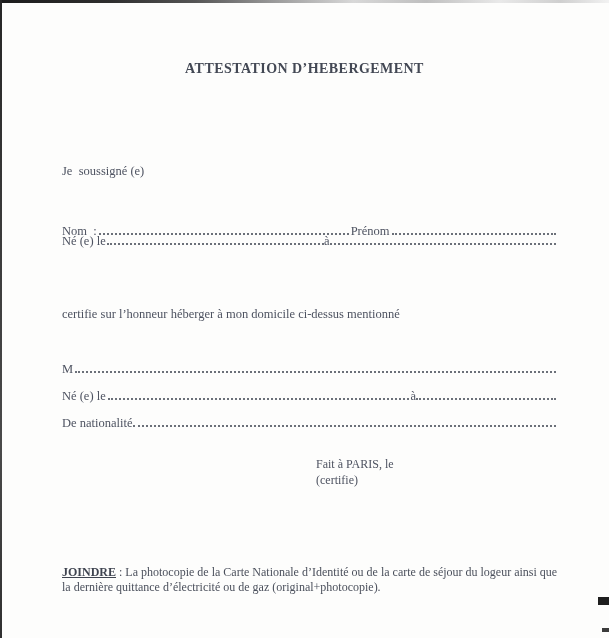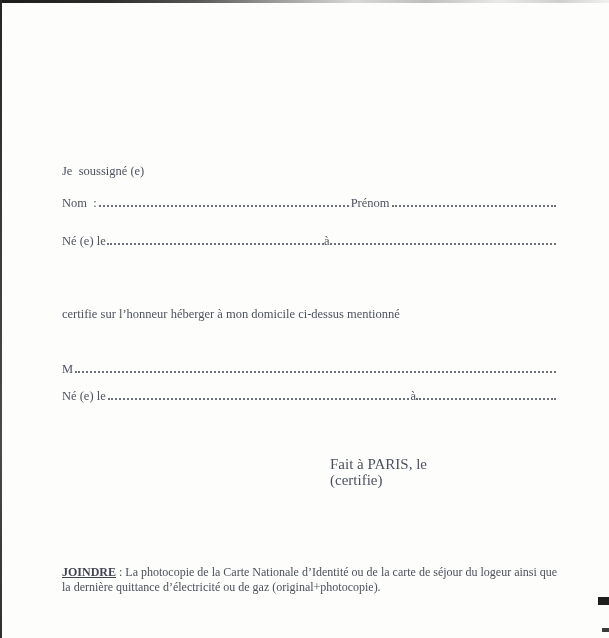--- a/index.html
+++ b/index.html
@@ -33,46 +33,47 @@
     display:flex;align-items:flex-end;
     font-size:12.5px;line-height:14px;white-space:pre;
   }
   .lead{
     align-self:flex-end;
     border-bottom:2px dotted #6b7079;
     height:0;margin:0 2px 3px 2px;
   }
   .grow{flex-grow:1;flex-basis:0;}
   .closing{
-    position:absolute;left:330px;top:456px;
-    font-size:15px;line-height:16px;
+    position:absolute;left:316px;top:456px;
+    font-size:12px;line-height:16px;
   }
   .footer{
     position:absolute;left:62px;top:559px;width:506px;
     font-size:12px;line-height:15px;color:#4b505c;margin-top:6px;
   }
   .footer b{font-weight:bold;text-decoration:underline;color:#3f4450;}
   .intro{height:15px;}
 </style>
 </head>
 <body>
 
 <div class="page">
 
   <div class="edge-top"></div>
   <div class="edge-left"></div>
   <div class="edge-mark-right-1"></div>
   <div class="edge-mark-right-2"></div>
 
+  <div class="title">ATTESTATION D’HEBERGEMENT</div>
 
   <div class="row intro" style="top:163px">
     <span>Je  soussigné (e)</span>
   </div>
 
-  <div class="row" style="top:196px">
+  <div class="row" style="top:224px">
     <span>Nom  :</span>
     <span class="lead" style="flex-grow:1.52;flex-basis:0;"></span>
     <span>Prénom</span>
     <span class="lead grow"></span>
   </div>
 
   <div class="row" style="top:234px">
     <span>Né (e) le</span>
     <span class="lead" style="flex-grow:0.96;flex-basis:0;margin-left:1px;margin-right:0;"></span>
     <span>à</span>
@@ -89,20 +90,24 @@
     <span class="lead grow"></span>
   </div>
 
   <div class="row" style="top:389px">
     <span>Né (e) le</span>
     <span class="lead" style="flex-grow:2.15;flex-basis:0;"></span>
     <span>à</span>
     <span class="lead grow" style="margin-left:0;"></span>
   </div>
 
+  <div class="row" style="top:416px">
+    <span>De nationalité</span>
+    <span class="lead grow" style="margin-left:1px;"></span>
+  </div>
 
   <div class="closing">
     <div>Fait à PARIS, le</div>
     <div>(certifie)</div>
   </div>
 
   <div class="footer">
     <b>JOINDRE</b><span> : La photocopie de la Carte Nationale d’Identité ou de la carte de séjour du logeur ainsi que la dernière quittance d’électricité ou de gaz (original+photocopie).</span>
   </div>
 

